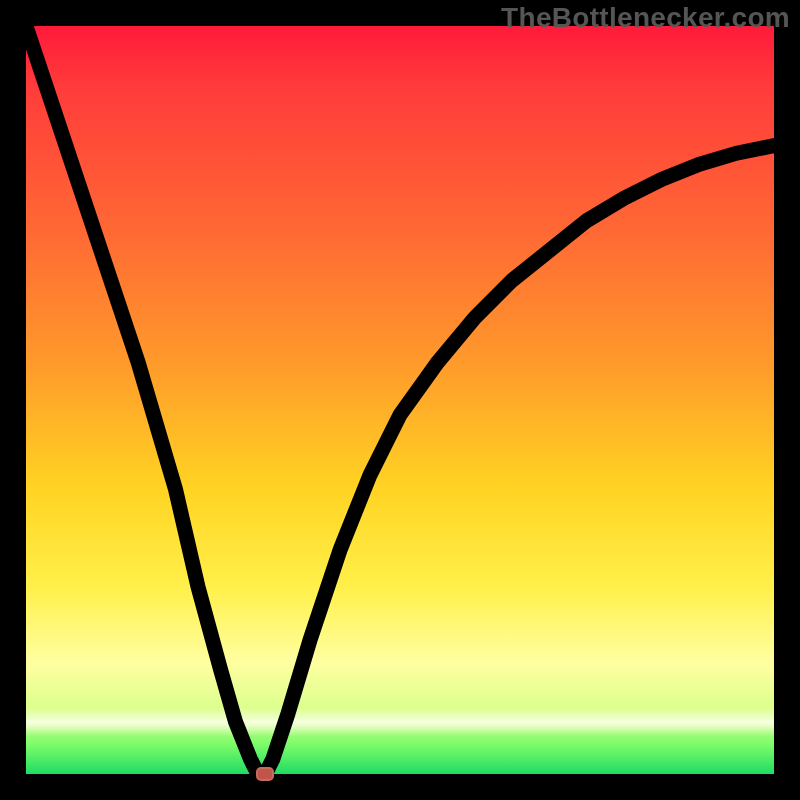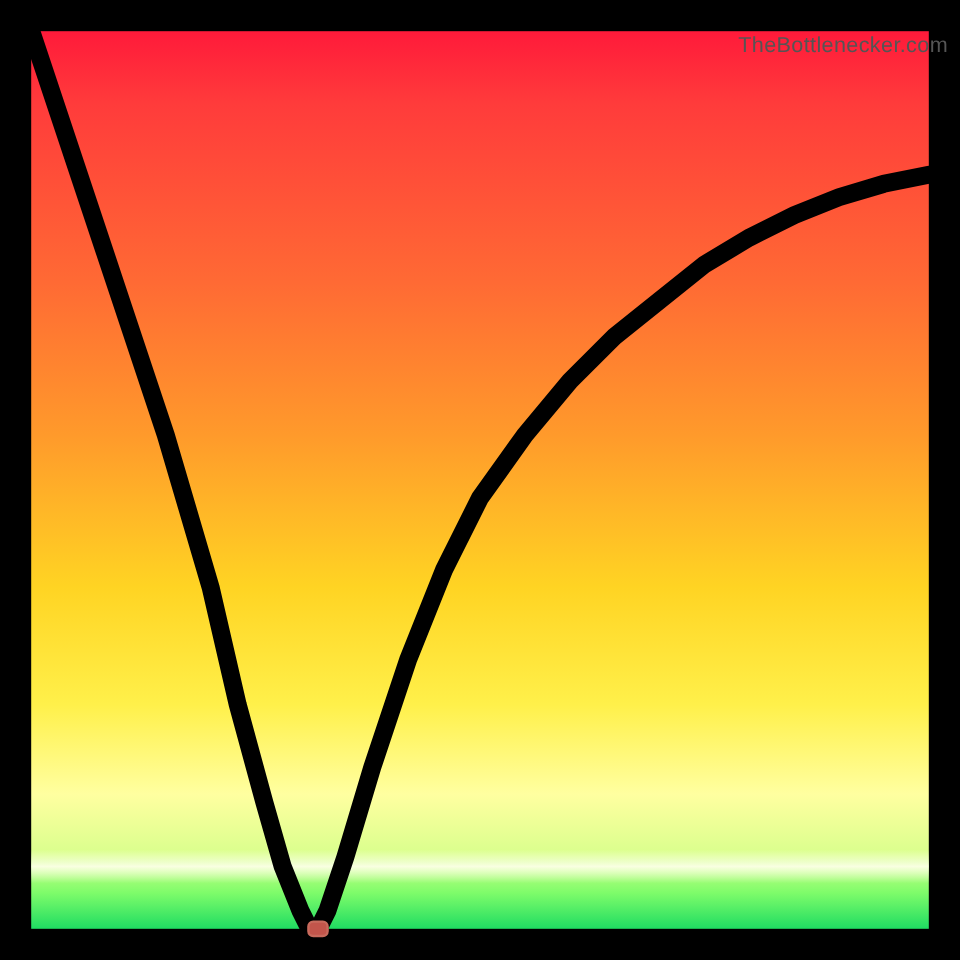--- a/index.html
+++ b/index.html
@@ -15,25 +15,24 @@
     position: relative;
     width: 800px;
     height: 800px;
     background: #000;
   }
   .watermark {
     position: absolute;
     top: 2px;
     right: 10px;
     color: #555;
-    font-size: 18px;
-    font-weight: 400;
+    font-size: 28px;
+    font-weight: 700;
     letter-spacing: 0.3px;
     z-index: 5;
-    margin-top: 25px;
   }
   .plot-frame {
     position: absolute;
     left: 26px;
     top: 26px;
     width: 748px;
     height: 748px;
     background: #000;
   }
   .gradient {

